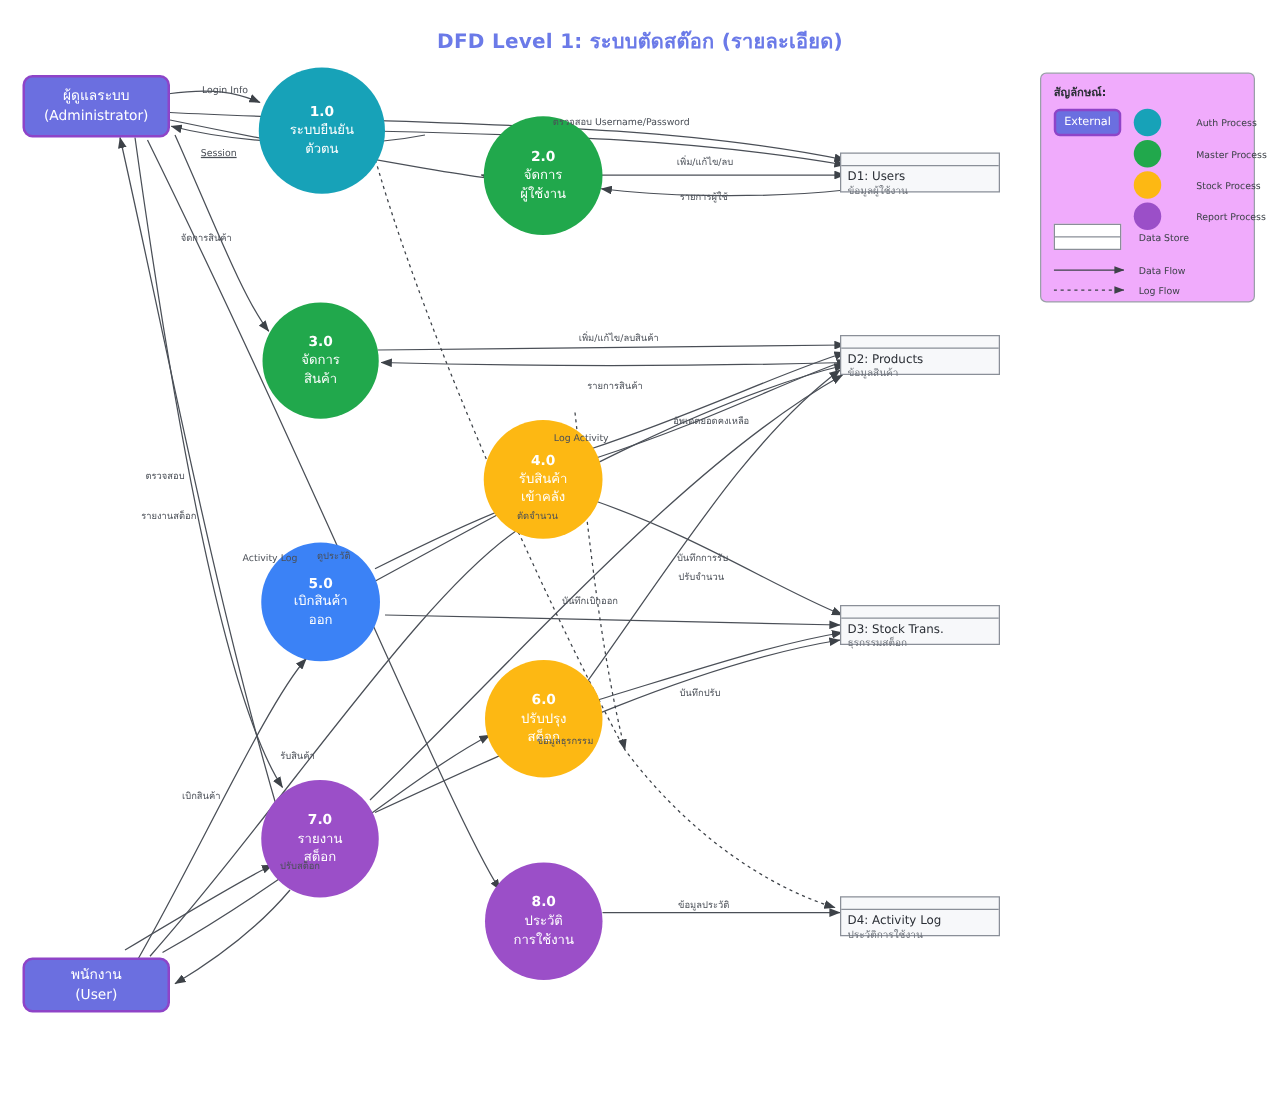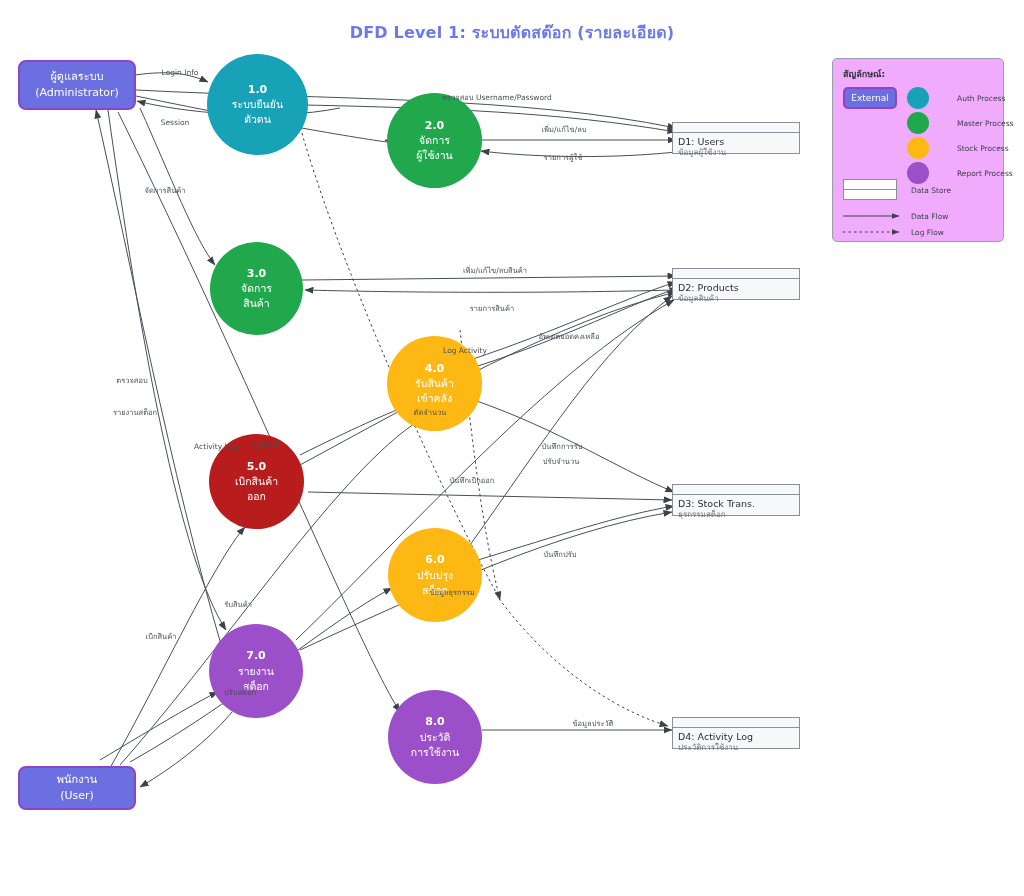--- a/index.html
+++ b/index.html
@@ -142,21 +142,21 @@
 <div class="proc" style="left:210px;top:242px;width:93px;height:93px;background:#21a84c;">
   <div class="pid">3.0</div>
   <div>จัดการ</div>
   <div>สินค้า</div>
 </div>
 <div class="proc" style="left:387px;top:336px;width:95px;height:95px;background:#fdb813;">
   <div class="pid">4.0</div>
   <div>รับสินค้า</div>
   <div>เข้าคลัง</div>
 </div>
-<div class="proc" style="left:209px;top:434px;width:95px;height:95px;background:#b91c1c;">
+<div class="proc" style="left:209px;top:434px;width:95px;height:95px;background:#3b82f6;">
   <div class="pid">5.0</div>
   <div>เบิกสินค้า</div>
   <div>ออก</div>
 </div>
 <div class="proc" style="left:388px;top:528px;width:94px;height:94px;background:#fdb813;">
   <div class="pid">6.0</div>
   <div>ปรับปรุง</div>
   <div>สต็อก</div>
 </div>
 <div class="proc" style="left:209px;top:624px;width:94px;height:94px;background:#9b4fc8;">
@@ -193,42 +193,42 @@
 </div>
 <div class="store" style="left:672px;top:717px;width:128px;height:32px;">
   <div class="bar"></div>
   <div class="body">
     <div class="nm">D4: Activity Log</div>
     <div class="sub">ประวัติการใช้งาน</div>
   </div>
 </div>
 
 <div class="flab" style="left:180px;top:72px;">Login Info</div>
-<div class="flab" style="left:175px;top:122px;">Session</div>
+<div class="flab" style="left:175px;top:122px;text-decoration:underline;">Session</div>
 <div class="flab" style="left:497px;top:97px;">ตรวจสอบ Username/Password</div>
 <div class="flab" style="left:564px;top:129px;">เพิ่ม/แก้ไข/ลบ</div>
 <div class="flab" style="left:563px;top:157px;">รายการผู้ใช้</div>
 <div class="flab" style="left:165px;top:190px;">จัดการสินค้า</div>
 <div class="flab" style="left:495px;top:270px;">เพิ่ม/แก้ไข/ลบสินค้า</div>
 <div class="flab" style="left:492px;top:308px;">รายการสินค้า</div>
 <div class="flab" style="left:465px;top:350px;">Log Activity</div>
 <div class="flab" style="left:132px;top:380px;">ตรวจสอบ</div>
 <div class="flab" style="left:135px;top:412px;">รายงานสต็อก</div>
 <div class="flab" style="left:216px;top:446px;">Activity Log</div>
 <div class="flab" style="left:267px;top:444px;">ดูประวัติ</div>
 <div class="flab" style="left:569px;top:336px;">อัพเดตยอดคงเหลือ</div>
 <div class="flab" style="left:430px;top:412px;">ตัดจำนวน</div>
 <div class="flab" style="left:562px;top:446px;">บันทึกการรับ</div>
 <div class="flab" style="left:561px;top:461px;">ปรับจำนวน</div>
 <div class="flab" style="left:472px;top:480px;">บันทึกเบิกออก</div>
 <div class="flab" style="left:560px;top:554px;">บันทึกปรับ</div>
 <div class="flab" style="left:238px;top:604px;">รับสินค้า</div>
 <div class="flab" style="left:161px;top:636px;">เบิกสินค้า</div>
 <div class="flab" style="left:240px;top:692px;">ปรับสต็อก</div>
-<div class="flab" style="left:563px;top:723px;margin-left:30px;">ข้อมูลประวัติ</div>
+<div class="flab" style="left:563px;top:723px;">ข้อมูลประวัติ</div>
 <div class="flab" style="left:452px;top:592px;">ข้อมูลธุรกรรม</div>
 
 <div id="legend">
   <div class="ltitle">สัญลักษณ์:</div>
 
   <div class="lext">
     <span>External</span>
   </div>
 
   <div class="ldot" style="top:28px;background:#17a2b8;"></div>

